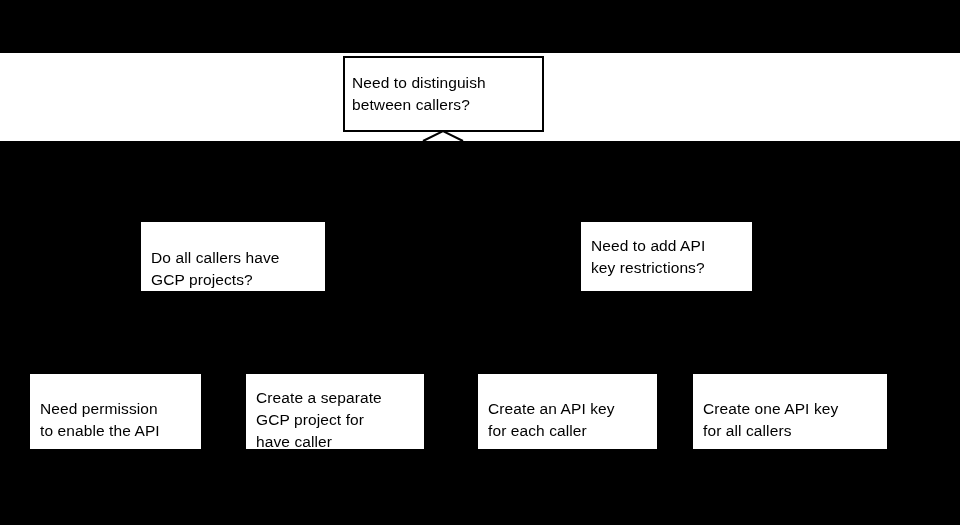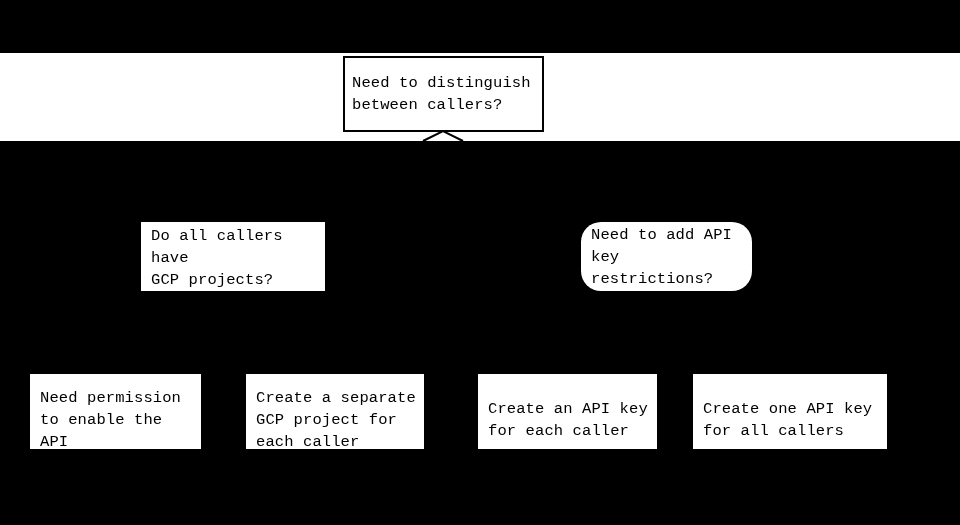--- a/index.html
+++ b/index.html
@@ -6,21 +6,21 @@
     margin: 0;
     padding: 0;
     background: #000000;
   }
   .screen {
     position: relative;
     width: 960px;
     height: 449px;
     background: #000000;
     overflow: hidden;
-    font-family: Liberation Mono, monospace;
+    font-family: Liberation Sans, sans-serif;
   }
   .band {
     position: absolute;
     left: 0;
     top: 53px;
     width: 960px;
     height: 88px;
     background: #ffffff;
   }
   .node {
@@ -43,21 +43,21 @@
   .node.root {
     left: 343px;
     top: 56px;
     width: 201px;
     height: 76px;
     border: 2px solid #000000;
   }
   .node.root .label { padding-left: 7px; }
 
   .node.branch-left  { left: 141px; top: 222px; width: 184px; height: 69px; align-items: flex-end; }
-  .node.branch-right { left: 581px; top: 222px; width: 171px; height: 69px; border-radius: 20px; }
+  .node.branch-right { left: 581px; top: 222px; width: 171px; height: 69px; }
 
   .node.outcome-1 { left: 30px;  top: 374px; width: 171px; height: 91px; }
   .node.outcome-2 { left: 246px; top: 374px; width: 178px; height: 91px; }
   .node.outcome-3 { left: 478px; top: 374px; width: 179px; height: 91px; }
   .node.outcome-4 { left: 693px; top: 374px; width: 194px; height: 91px; }
 
   .split-icon {
     position: absolute;
     left: 418px;
     top: 128px;
@@ -92,21 +92,21 @@
   </div>
 
   <div class="node outcome-1">
     <span class="label">Need permission
 to enable the API</span>
   </div>
 
   <div class="node outcome-2">
     <span class="label">Create a separate
 GCP project for
-each caller</span>
+have caller</span>
   </div>
 
   <div class="node outcome-3">
     <span class="label">Create an API key
 for each caller</span>
   </div>
 
   <div class="node outcome-4">
     <span class="label">Create one API key
 for all callers</span>

